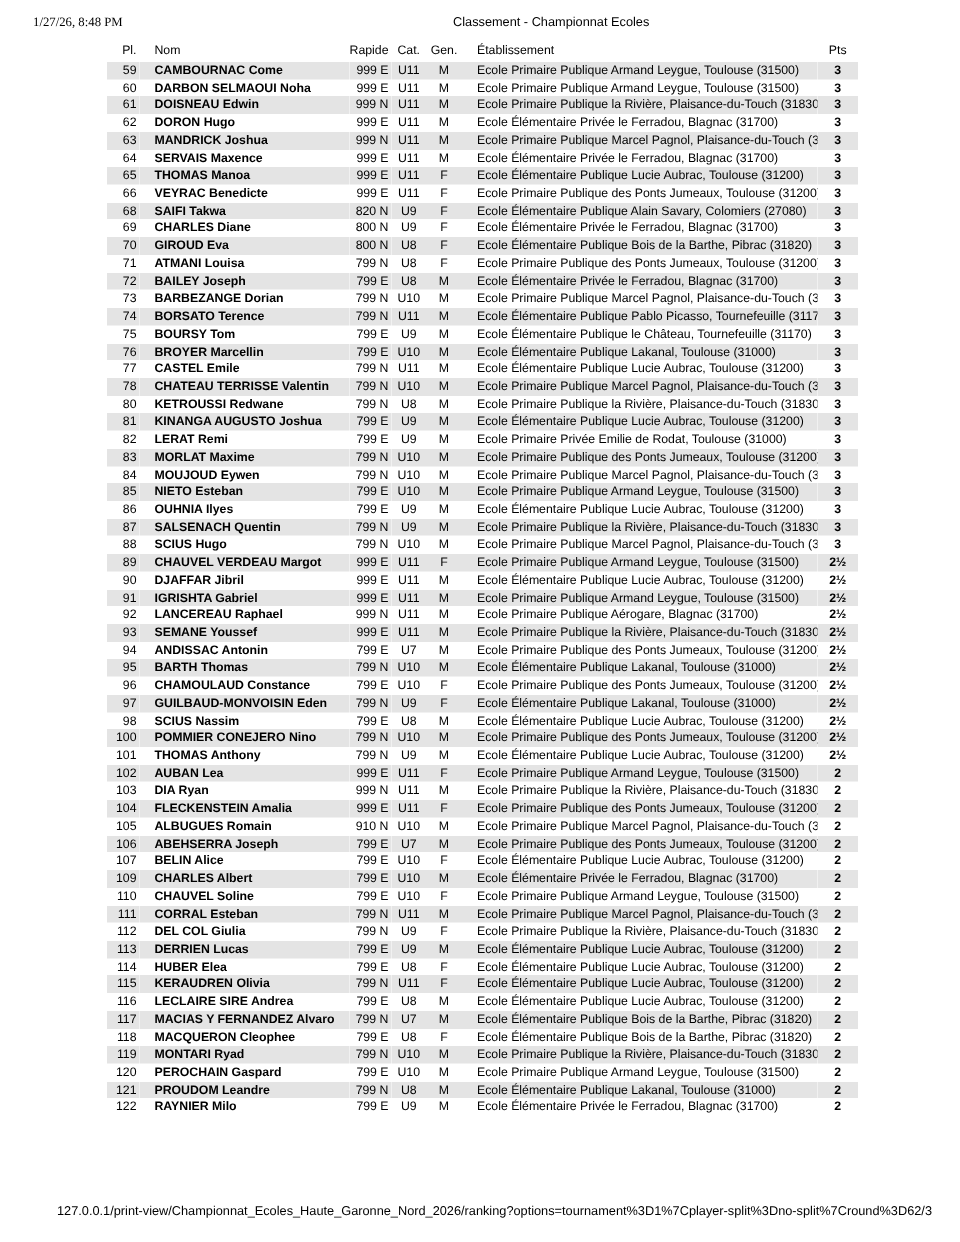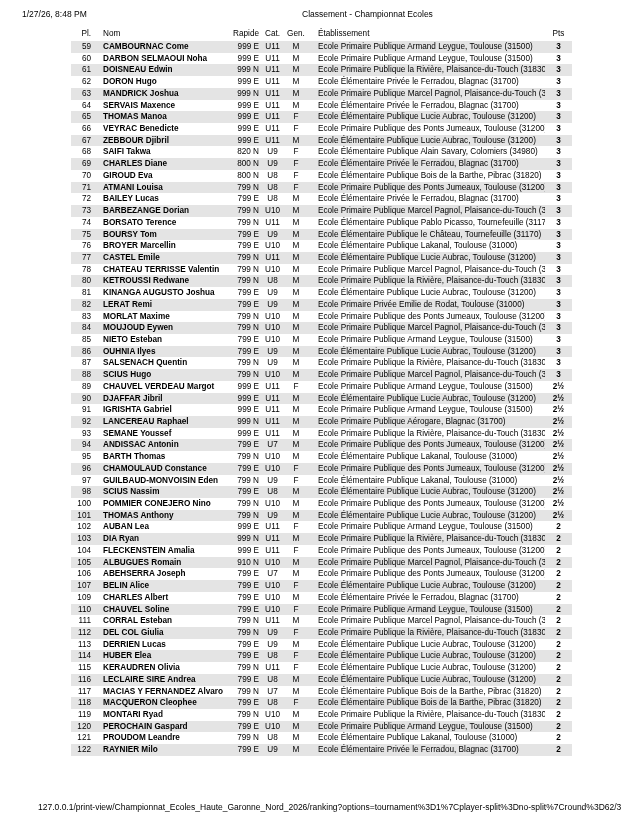--- a/index.html
+++ b/index.html
@@ -6,21 +6,21 @@
   html, body {
     width: 640px; height: 828px;
     background: #ffffff;
     font-family: "Liberation Sans", "DejaVu Sans", sans-serif;
     color: #000;
     overflow: hidden;
     position: relative;
   }
   .header-date {
     position: absolute; left: 22px; top: 9px;
-    font-size: 8.5px; white-space: nowrap;
+    font-size: 8.5px; white-space: nowrap; font-family: Liberation Serif, serif;
   }
   .header-title {
     position: absolute; left: 302px; top: 9px;
     font-size: 8.5px; white-space: nowrap;
   }
   table.ranking {
     position: absolute; left: 71px; top: 27px;
     width: 501px;
     border-collapse: collapse;
     table-layout: fixed;
@@ -154,35 +154,26 @@
       <tr>
         <td class="c0">66</td>
         <td class="c1">VEYRAC Benedicte</td>
         <td class="c2">999 E</td>
         <td class="c3">U11</td>
         <td class="c4">F</td>
         <td class="c5">Ecole Primaire Publique des Ponts Jumeaux, Toulouse (31200)</td>
         <td class="c6">3</td>
       </tr>
       <tr>
-        <td class="c0">67</td>
-        <td class="c1">ZEBBOUR Djibril</td>
-        <td class="c2">999 E</td>
-        <td class="c3">U11</td>
-        <td class="c4">M</td>
-        <td class="c5">Ecole Élémentaire Publique Lucie Aubrac, Toulouse (31200)</td>
-        <td class="c6">3</td>
-      </tr>
-      <tr>
         <td class="c0">68</td>
         <td class="c1">SAIFI Takwa</td>
         <td class="c2">820 N</td>
         <td class="c3">U9</td>
         <td class="c4">F</td>
-        <td class="c5">Ecole Élémentaire Publique Alain Savary, Colomiers (34980)</td>
+        <td class="c5">Ecole Élémentaire Publique Alain Savary, Colomiers (27080)</td>
         <td class="c6">3</td>
       </tr>
       <tr>
         <td class="c0">69</td>
         <td class="c1">CHARLES Diane</td>
         <td class="c2">800 N</td>
         <td class="c3">U9</td>
         <td class="c4">F</td>
         <td class="c5">Ecole Élémentaire Privée le Ferradou, Blagnac (31700)</td>
         <td class="c6">3</td>
@@ -200,21 +191,21 @@
         <td class="c0">71</td>
         <td class="c1">ATMANI Louisa</td>
         <td class="c2">799 N</td>
         <td class="c3">U8</td>
         <td class="c4">F</td>
         <td class="c5">Ecole Primaire Publique des Ponts Jumeaux, Toulouse (31200)</td>
         <td class="c6">3</td>
       </tr>
       <tr>
         <td class="c0">72</td>
-        <td class="c1">BAILEY Lucas</td>
+        <td class="c1">BAILEY Joseph</td>
         <td class="c2">799 E</td>
         <td class="c3">U8</td>
         <td class="c4">M</td>
         <td class="c5">Ecole Élémentaire Privée le Ferradou, Blagnac (31700)</td>
         <td class="c6">3</td>
       </tr>
       <tr>
         <td class="c0">73</td>
         <td class="c1">BARBEZANGE Dorian</td>
         <td class="c2">799 N</td>

